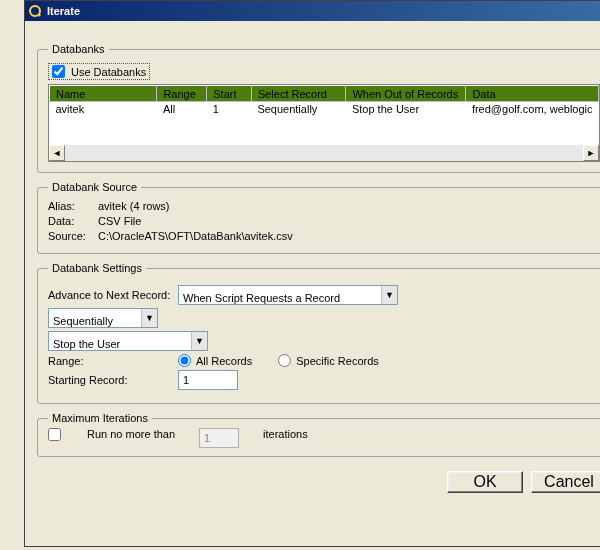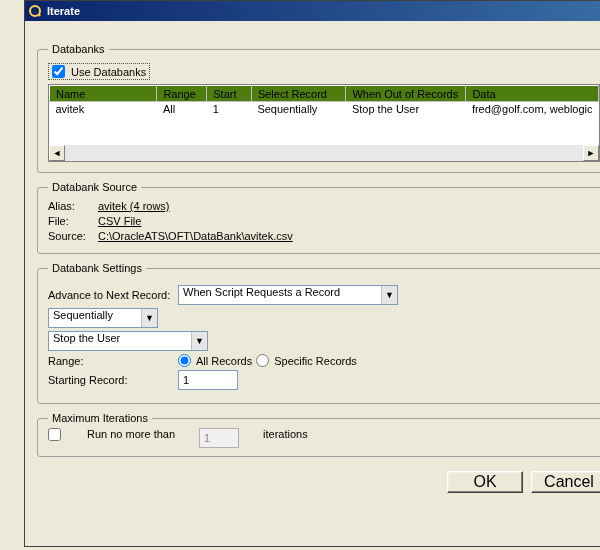--- a/index.html
+++ b/index.html
@@ -132,24 +132,24 @@
   .strack { flex: 1; background: #e8e8e8; }
   .kv-row {
     display: flex;
     align-items: center;
     margin: 3px 0;
   }
   .kv-label {
     width: 120px;
     padding-right: 6px;
   }
-  .kv-value { flex: 1; text-decoration: underline; }
+  .kv-value { flex: 1; }
   .select {
     display: inline-flex;
-    align-items: flex-start;
+    align-items: flex-end;
     background: #fff;
     border: 1px solid #7f9db9;
     height: 20px;
     padding: 0 0 0 4px;
     font-size: 11px;
   }
   .select .txt { padding-right: 6px; white-space: nowrap; }
   .select .dd {
     width: 16px; height: 18px;
     background: #e6e6e6;
@@ -171,21 +171,21 @@
     width: 60px;
   }
   .textinput.disabled {
     background: #f0f0f0;
     color: #888;
     border-color: #b0b0b0;
   }
   .radio-group {
     display: inline-flex;
     align-items: flex-end;
-    gap: 4px;
+    gap: 26px;
   }
   .radio-group label {
     display: inline-flex;
     align-items: center;
     gap: 3px;
   }
   .buttons {
     display: flex;
     justify-content: flex-end;
     gap: 8px;
@@ -278,21 +278,21 @@
       </div>
     </fieldset>
 
     <fieldset class="tight">
       <legend>Databank Source</legend>
       <div class="kv-row">
         <div class="kv-label" style="width:50px">Alias:</div>
         <div class="kv-value">avitek (4 rows)</div>
       </div>
       <div class="kv-row">
-        <div class="kv-label" style="width:50px">File:</div>
+        <div class="kv-label" style="width:50px">Data:</div>
         <div class="kv-value">CSV File</div>
       </div>
       <div class="kv-row">
         <div class="kv-label" style="width:50px">Source:</div>
         <div class="kv-value">C:\OracleATS\OFT\DataBank\avitek.csv</div>
       </div>
     </fieldset>
 
     <fieldset>
       <legend>Databank Settings</legend>

